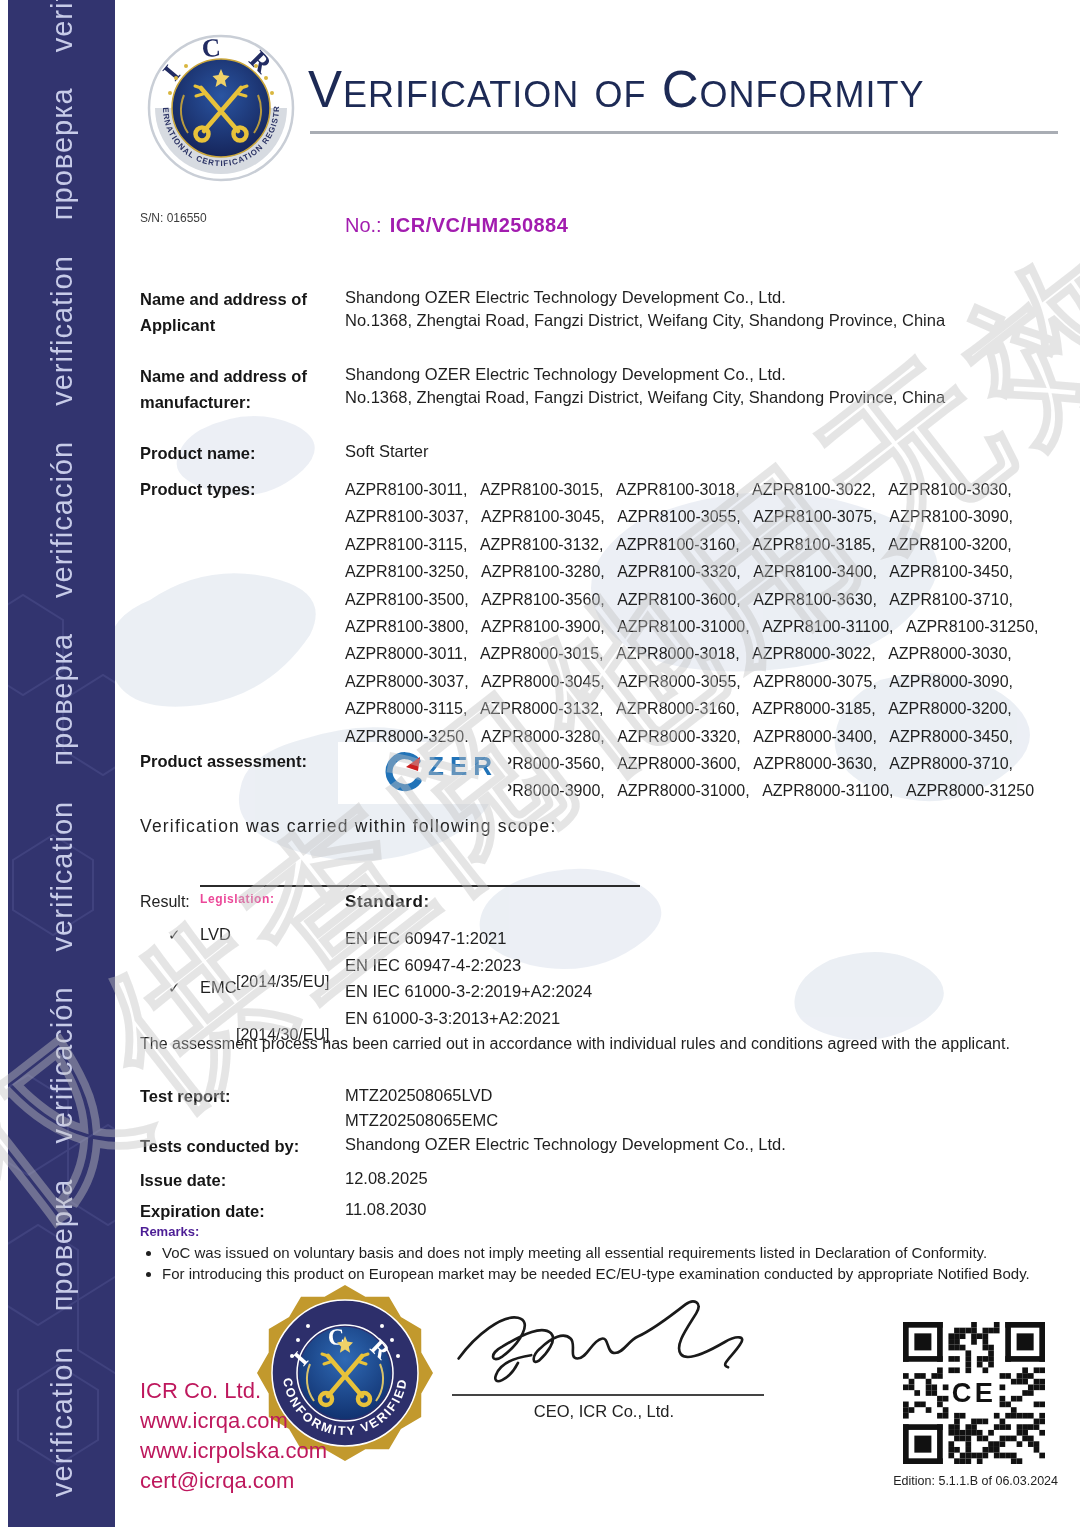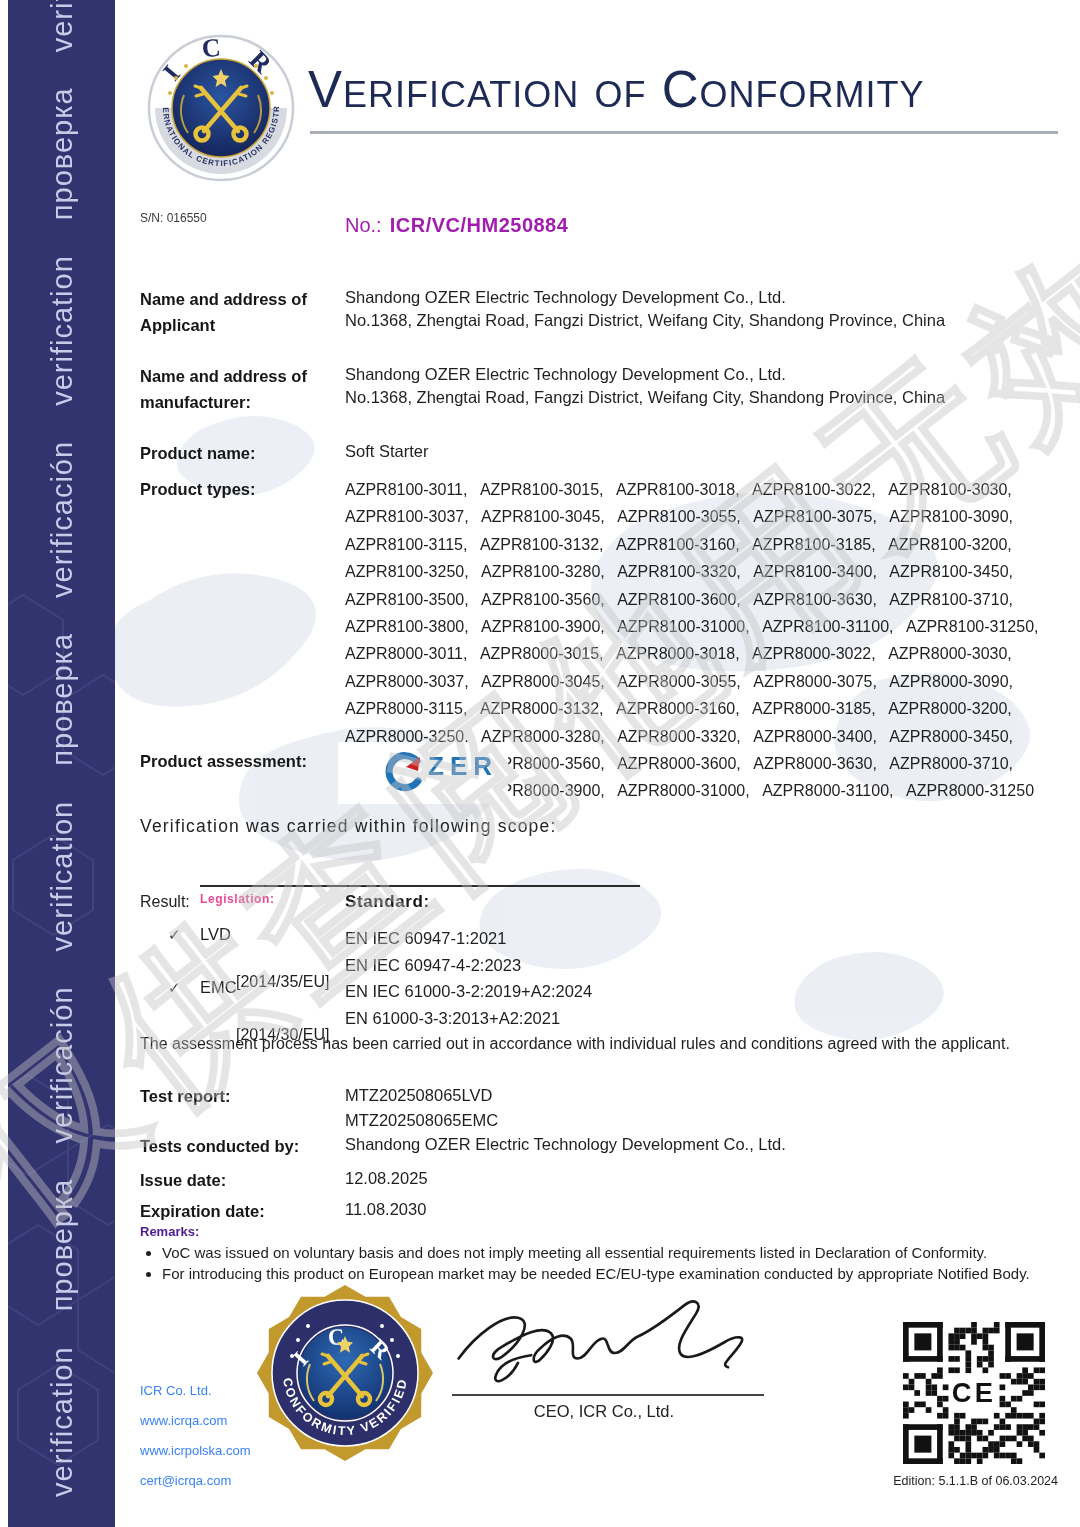--- a/index.html
+++ b/index.html
@@ -70,21 +70,21 @@
   .std { position:absolute; left:345px; font-size:16.5px; line-height:27px; color:#1f1f1f; }
 
   .assessment { position:absolute; left:140px; top:1032px; width:925px; font-size:16px; line-height:23px; color:#1f1f1f; }
 
   .remarks-lbl { position:absolute; left:140px; top:1224px; font-size:13px; font-weight:bold; color:#4c1d95; }
   .remarks-list { position:absolute; left:162px; top:1243px; width:890px; }
   .remarks-list li { font-size:15px; line-height:20px; color:#1f1f1f; margin-bottom:1px; }
 
   
   .badge { position:absolute; left:256px; top:1276px; width:178px; height:190px; }
-  .org { position:absolute; left:140px; top:1376px; font-size:13px; line-height:30px; color:#3b82f6; }
+  .org { position:absolute; left:140px; top:1376px; font-size:22px; line-height:30px; color:#be185d; }
   .sig { position:absolute; left:452px; top:1292px; width:330px; height:100px; }
   .ceo-rule { position:absolute; left:452px; top:1394px; width:312px; height:2px; background:#444; }
   .ceo-cap { position:absolute; left:448px; top:1402px; width:312px; text-align:center; font-size:16.5px; color:#222; }
   .qr { position:absolute; left:903px; top:1322px; width:142px; height:142px; }
   .edition { position:absolute; right:22px; top:1474px; font-size:12.5px; color:#222; }
 </style>
 </head>
 <body>
 
 <div class="page">

